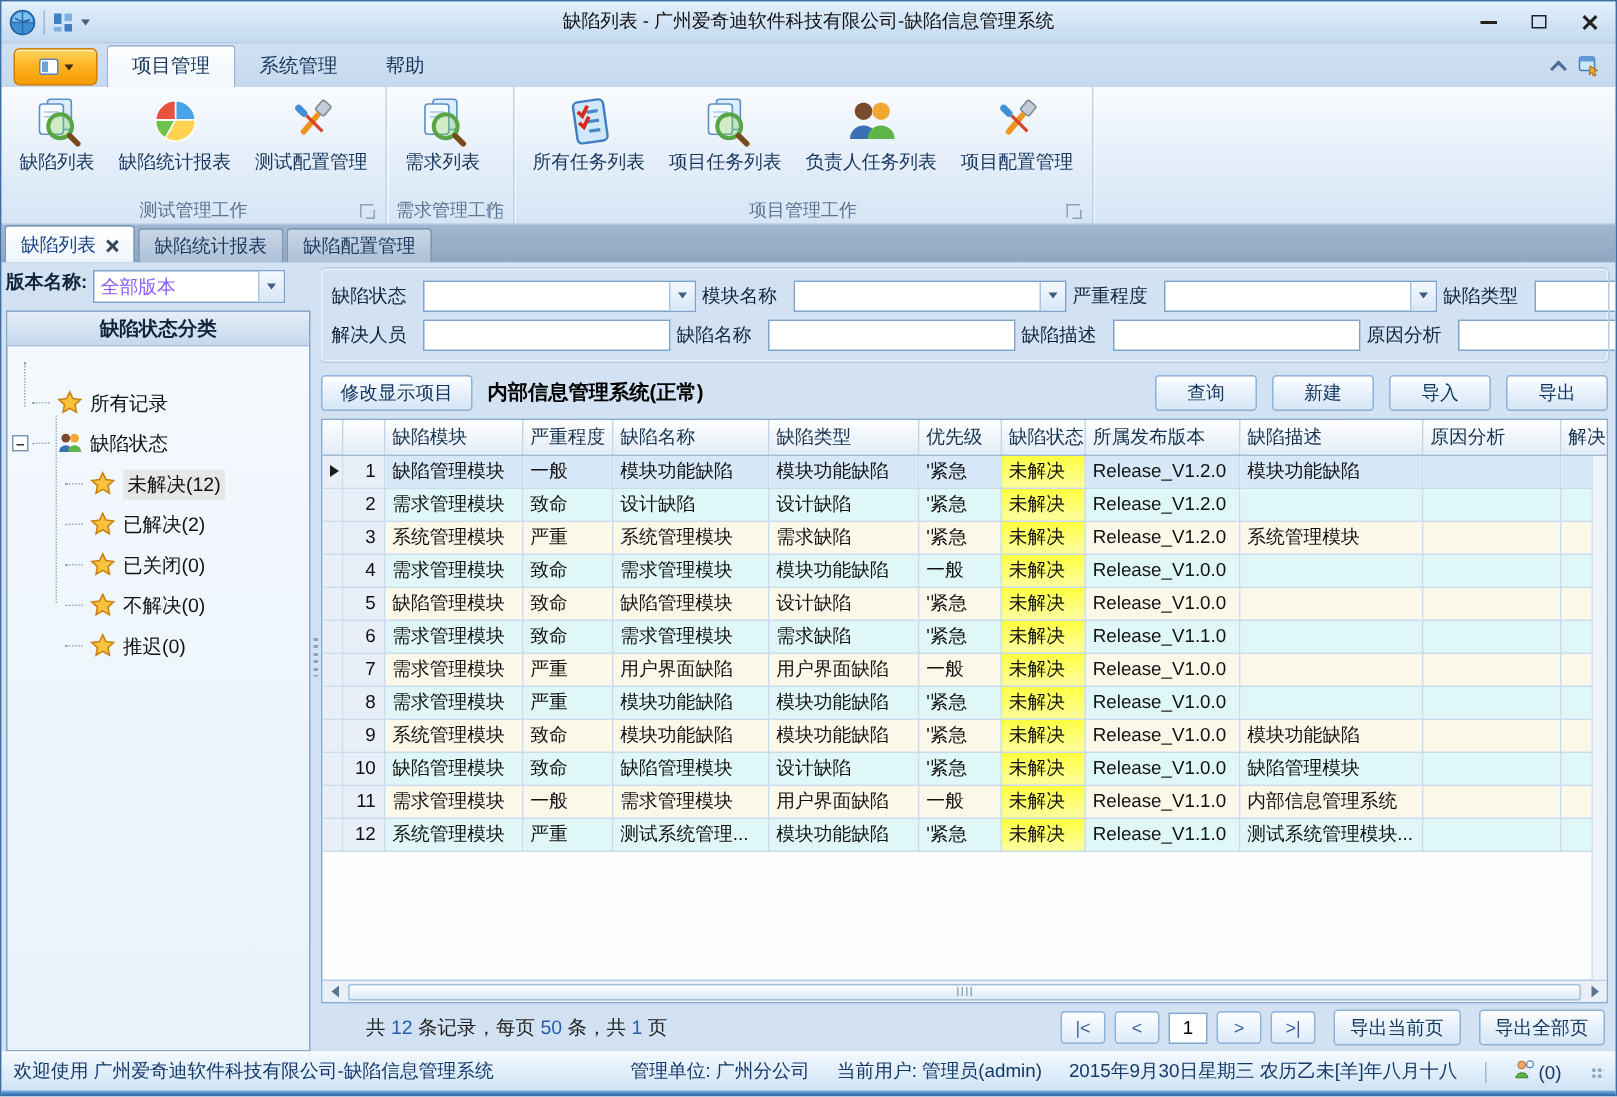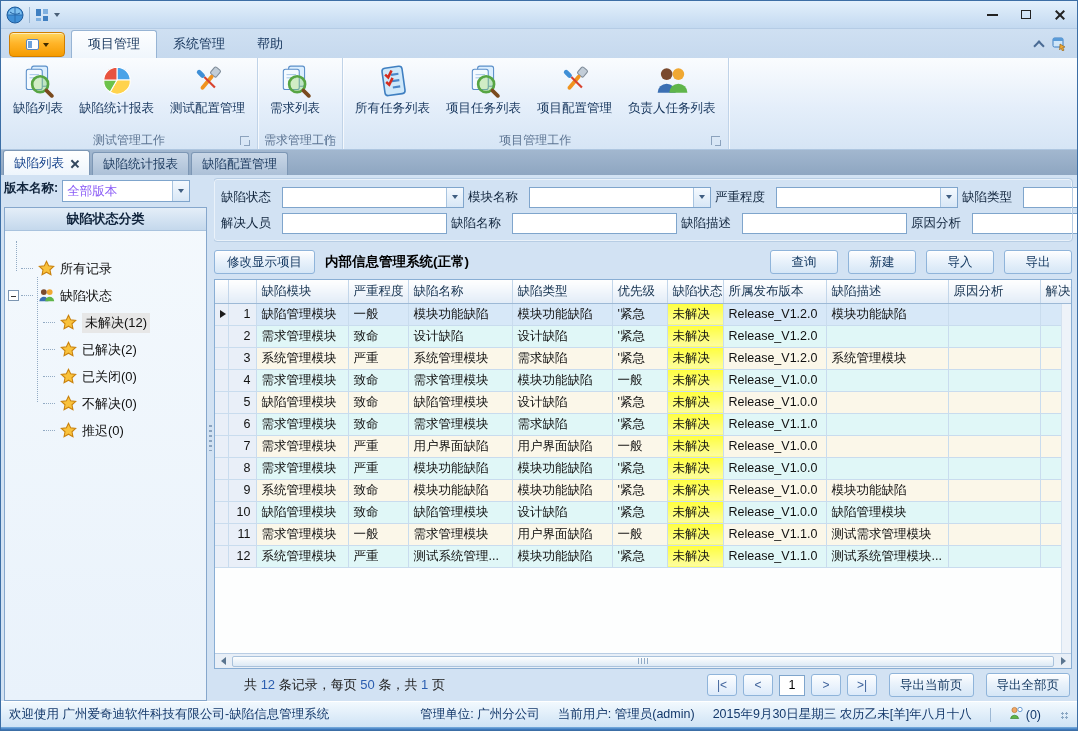--- a/index.html
+++ b/index.html
@@ -157,20 +157,21 @@
       <span class="layouticon">
         <svg width="14" height="14" viewBox="0 0 14 14">
             <rect x="1" y="1" width="5" height="7" fill="#3f7fc1"></rect>
             <rect x="8" y="1" width="5" height="5" fill="#7fb0e0"></rect>
             <rect x="1" y="10" width="5" height="3" fill="#7fb0e0"></rect>
             <rect x="8" y="8" width="5" height="5" fill="#3f7fc1"></rect>
           </svg>
       </span>
       <span class="caret"></span>
     </div>
+    <div class="title">缺陷列表 - 广州爱奇迪软件科技有限公司-缺陷信息管理系统</div>
     <div class="winctl">
       <div class="wbtn">
           <span class="ic-min"></span>
         </div>
       <div class="wbtn">
           <span class="ic-max"></span>
         </div>
       <div class="wbtn">
           <span class="ic-close"></span>
         </div>
@@ -292,42 +293,42 @@
                 <line x1="8" y1="13" x2="17" y2="13" stroke="#a8c8e8"></line>
                 <circle cx="18" cy="19" r="7.5" fill="rgba(140,210,90,.35)" stroke="#57a544" stroke-width="2.5"></circle>
                 <line x1="24" y1="25" x2="29" y2="30" stroke="#7a4a1e" stroke-width="3.5" stroke-linecap="round"></line>
               </svg>
             </span>
             <span class="rlabel">项目任务列表</span>
           </div>
           <div class="rbtn">
             <span class="icon32">
               <svg viewBox="0 0 32 32">
+                <circle cx="11" cy="9.5" r="5.5" fill="#7a4a2e"></circle>
+                <path d="M2.5 27 a8.5 8.5 0 0 1 17 0 z" fill="#3b6fb3"></path>
+                <circle cx="22" cy="9.5" r="5.5" fill="#f0a832"></circle>
+                <path d="M13.5 27 a8.5 8.5 0 0 1 17 0 z" fill="#5fb54a"></path>
+              </svg>
+            </span>
+            <span class="rlabel">负责人任务列表</span>
+          </div>
+          <div class="rbtn">
+            <span class="icon32">
+              <svg viewBox="0 0 32 32">
                 <g transform="rotate(40 16 16)">
                   <rect x="12.5" y="1" width="7" height="8" rx="1.5" fill="#c2cdd8" stroke="#7e8b98"></rect>
                   <rect x="14.3" y="9" width="3.6" height="17" rx="1.8" fill="#f0931f"></rect>
                 </g>
                 <g transform="rotate(-45 16 16)">
                   <rect x="13.8" y="2" width="4.4" height="9" rx="2.2" fill="#3f8fd6"></rect>
                   <rect x="15.2" y="11" width="2" height="14" fill="#d8432f"></rect>
                 </g>
               </svg>
             </span>
             <span class="rlabel">项目配置管理</span>
-          </div>
-          <div class="rbtn">
-            <span class="icon32">
-              <svg viewBox="0 0 32 32">
-                <circle cx="11" cy="9.5" r="5.5" fill="#7a4a2e"></circle>
-                <path d="M2.5 27 a8.5 8.5 0 0 1 17 0 z" fill="#3b6fb3"></path>
-                <circle cx="22" cy="9.5" r="5.5" fill="#f0a832"></circle>
-                <path d="M13.5 27 a8.5 8.5 0 0 1 17 0 z" fill="#5fb54a"></path>
-              </svg>
-            </span>
-            <span class="rlabel">负责人任务列表</span>
           </div>
         </div>
         <div class="rfoot">
           <span class="glabel">项目管理工作</span>
           <span class="launcher"></span>
         </div>
       </div>
     </div>
 
   <div class="doctabs">
@@ -680,21 +681,21 @@
                   <tr class="cream">
                     <td class="selcell"></td>
                     <td class="numcell">11</td>
                     <td class="data">需求管理模块</td>
                     <td class="data">一般</td>
                     <td class="data">需求管理模块</td>
                     <td class="data">用户界面缺陷</td>
                     <td class="data">一般</td>
                     <td class="data status">未解决</td>
                     <td class="data">Release_V1.1.0</td>
-                    <td class="data">测试需求管理模块</td>
+                    <td class="data">内部信息管理系统</td>
                     <td class="data"></td>
                     <td class="data"></td>
                   </tr>
                   <tr class="cyan">
                     <td class="selcell"></td>
                     <td class="numcell">12</td>
                     <td class="data">系统管理模块</td>
                     <td class="data">严重</td>
                     <td class="data">测试系统管理...</td>
                     <td class="data">模块功能缺陷</td>

